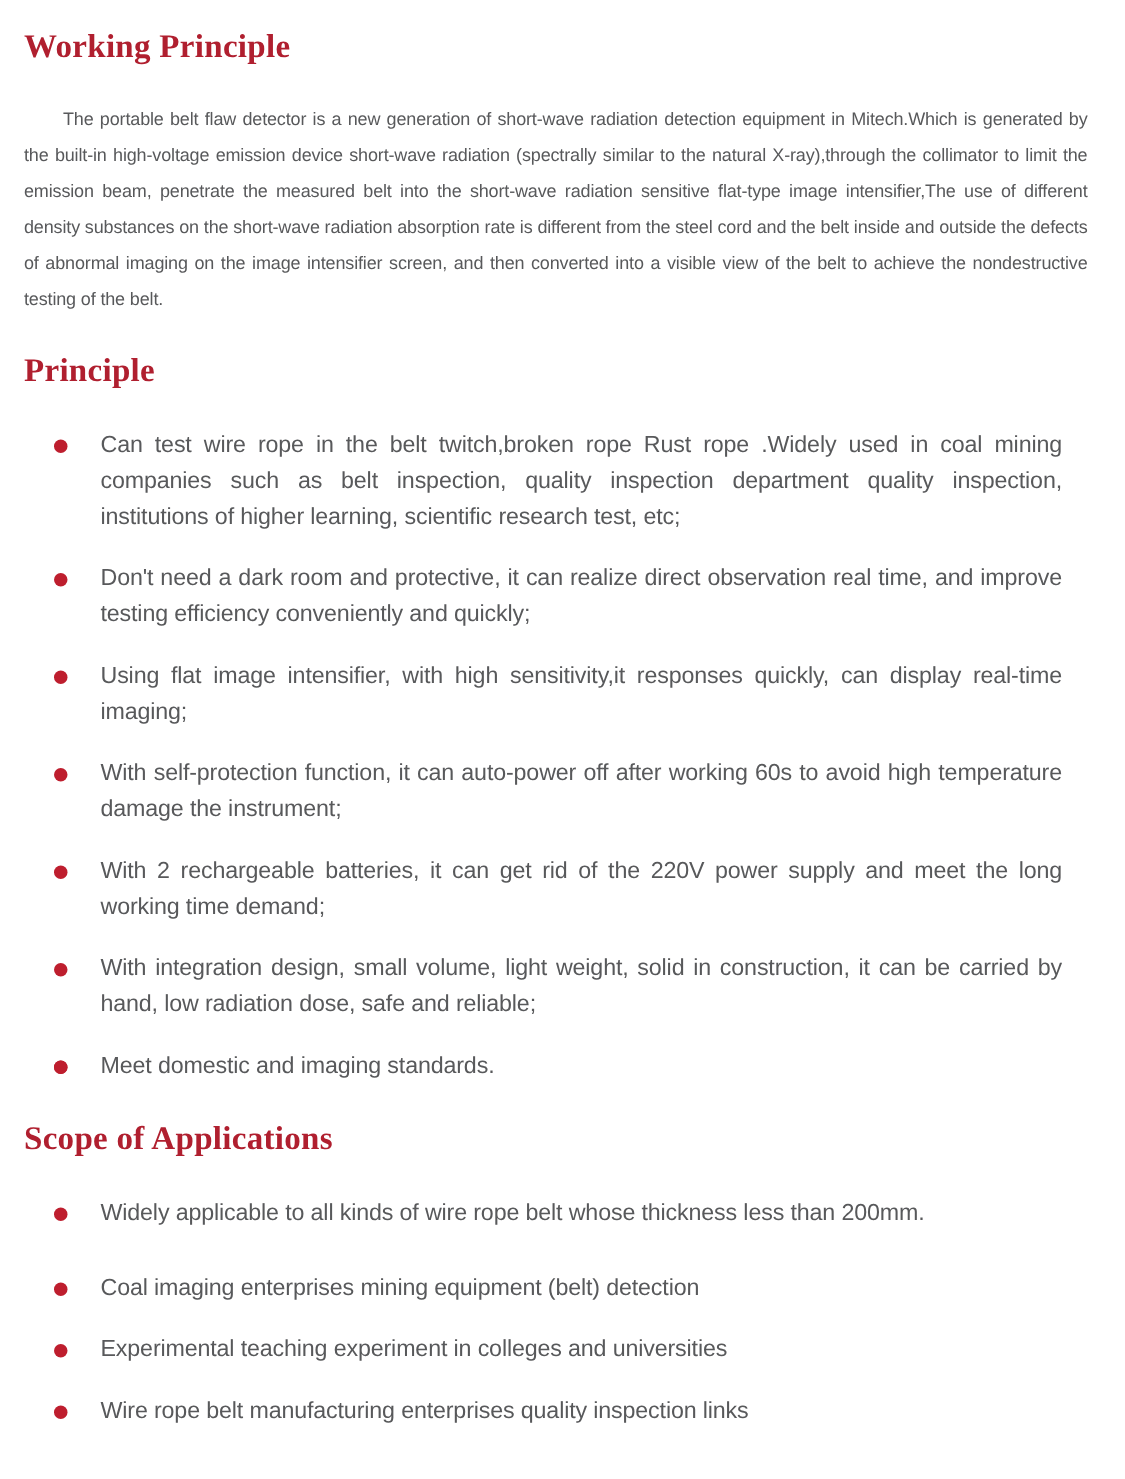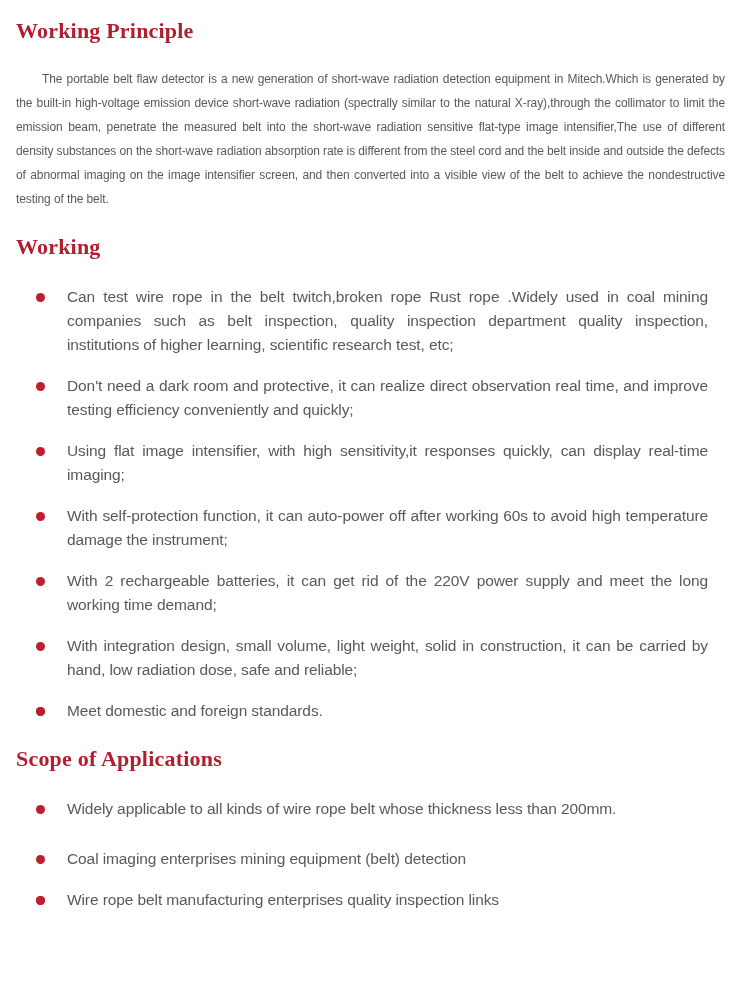--- a/index.html
+++ b/index.html
@@ -60,21 +60,21 @@
 </style>
 </head>
 <body>
 
 <div class="page">
 
   <h2 class="sec-heading first">Working Principle</h2>
 
   <p class="body-para">The portable belt flaw detector is a new generation of short-wave radiation detection equipment in Mitech.Which is generated by the built-in high-voltage emission device short-wave radiation (spectrally similar to the natural X-ray),through the collimator to limit the emission beam, penetrate the measured belt into the short-wave radiation sensitive flat-type image intensifier,The use of different density substances on the short-wave radiation absorption rate is different from the steel cord and the belt inside and outside the defects of abnormal imaging on the image intensifier screen, and then converted into a visible view of the belt to achieve the nondestructive testing of the belt.</p>
 
-  <h2 class="sec-heading">Working</h2>
+  <h2 class="sec-heading">Principle</h2>
 
   <ul class="bullet-list">
     <li>
       <span class="dot"></span>
       <span>Can test wire rope in the belt twitch,broken rope Rust rope .Widely used in coal mining companies such as belt inspection, quality inspection department quality inspection, institutions of higher learning, scientific research test, etc;</span>
     </li>
     <li>
       <span class="dot"></span>
       <span>Don't need a dark room and protective, it can realize direct observation real time, and improve testing efficiency conveniently and quickly;</span>
     </li>
@@ -92,41 +92,42 @@
     </li>
     <li>
       <span class="dot"></span>
       <span>With integration design, small volume, light weight, solid in construction, it can be carried by hand, low radiation dose, safe and reliable;</span>
     </li>
     <li>
       <span class="dot"></span>
     </li>
     <li>
       <span class="dot"></span>
-      <span>Meet domestic and foreign standards.</span>
+      <span>Meet domestic and imaging standards.</span>
     </li>
   </ul>
 
   <h2 class="sec-heading">Scope of Applications</h2>
 
   <ul class="bullet-list">
     <li>
       <span class="dot"></span>
       <span>Widely applicable to all kinds of wire rope belt whose thickness less than 200mm.</span>
     </li>
   </ul>
 
 
   <ul class="bullet-list">
     <li>
       <span class="dot"></span>
       <span>Coal imaging enterprises mining equipment (belt) detection</span>
     </li>
     <li>
       <span class="dot"></span>
+      <span>Experimental teaching experiment in colleges and universities</span>
     </li>
     <li>
       <span class="dot"></span>
       <span>Wire rope belt manufacturing enterprises quality inspection links</span>
     </li>
   </ul>
 
 </div>
 
 </body></html>

